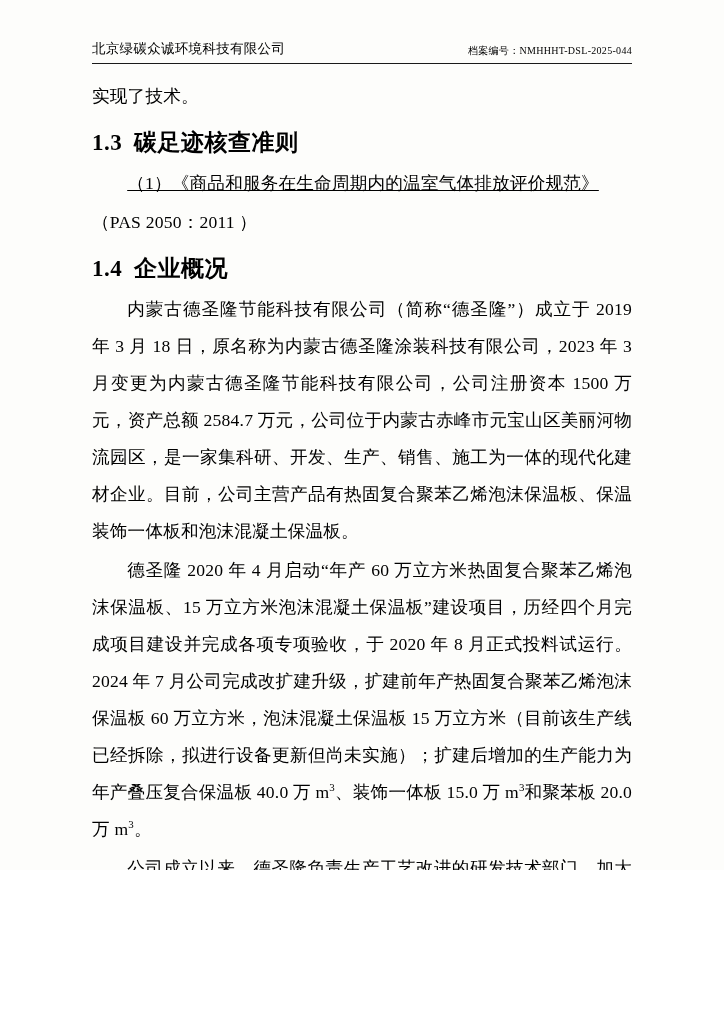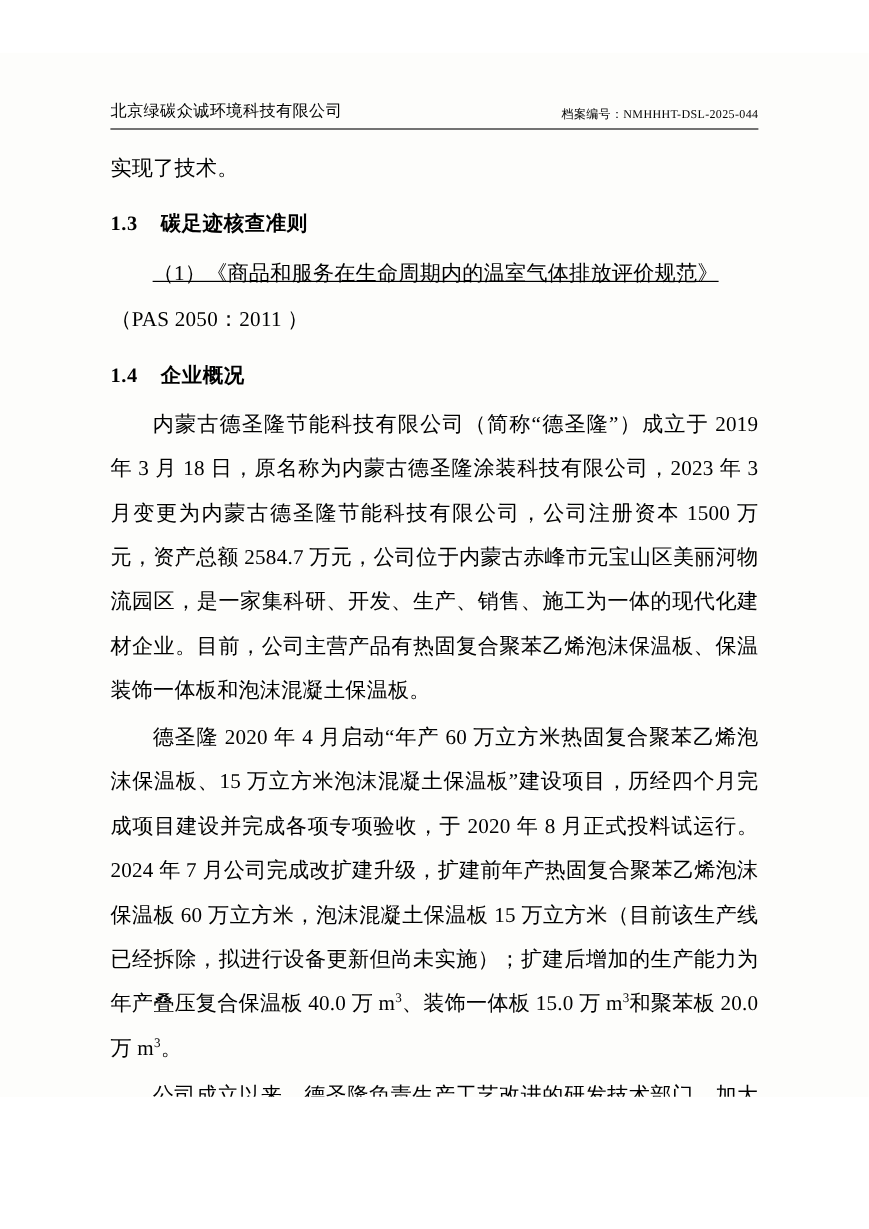--- a/index.html
+++ b/index.html
@@ -14,21 +14,20 @@
     color: #000000;
   }
   .page {
     position: relative;
     width: 724px;
     height: 870px;
     background: #fdfdfb;
     box-sizing: border-box;
     padding: 4px;
     overflow: hidden;
-    margin-top: 44px;
   }
   .content {
     position: absolute;
     left: 92px;
     top: 40px;
     width: 540px;
   }
   .header {
     display: flex;
     justify-content: space-between;
@@ -56,21 +55,21 @@
     font-size: 17.6px;
     line-height: 37px;
     text-align: justify;
     text-justify: inter-ideograph;
     letter-spacing: 0.2px;
   }
   p.indent {
     text-indent: 2em;
   }
   h2 {
-    font-size: 17px;
+    font-size: 23px;
     font-weight: bold;
     margin: 9px 0 4px 0;
     line-height: 37px;
     letter-spacing: 0.5px;
     font-family: "Liberation Serif", "DejaVu Serif", serif;
   }
   h2 .num {
     display: inline-block;
     min-width: 42px;
   }

